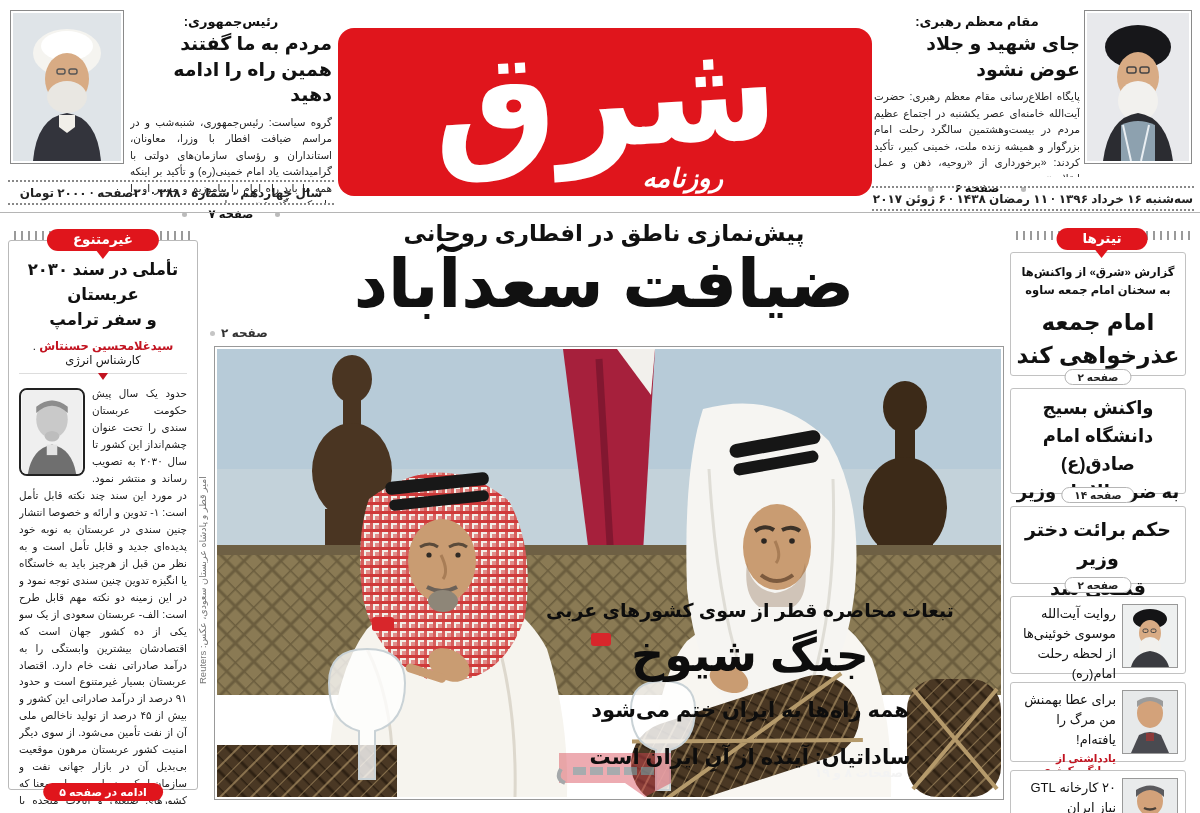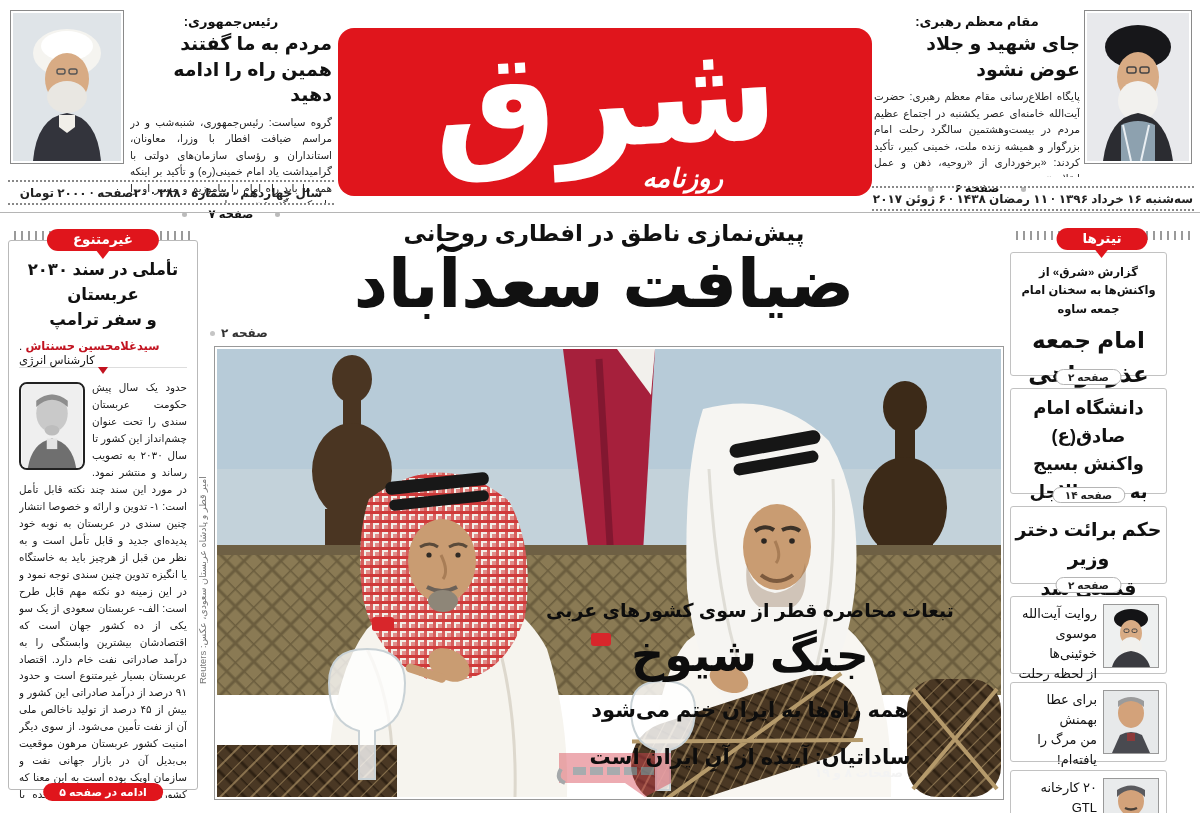--- a/index.html
+++ b/index.html
@@ -40,31 +40,31 @@
              border-radius:13px;padding:2px 26px 4px;display:inline-block;}
   .badge-red::after{content:"";position:absolute;left:50%;bottom:-8px;margin-left:-7px;
              border:7px solid transparent;border-top:9px solid #e0151c;border-bottom:0;}
   .pill{background:#fff;border:1px solid #b5b5b5;border-radius:10px;font-size:10.5px;font-weight:bold;
         padding:1px 12px;color:#222;}
   .pill-red{background:#e0151c;color:#fff;border:0;border-radius:11px;font-size:11px;font-weight:bold;padding:3px 16px;}
 
   
   .ed-frame{border:1px solid #b9b9b9;border-radius:3px;background:#fff;}
   .ed-title{font-size:16.5px;font-weight:bold;text-align:center;line-height:1.5;margin-top:16px;}
-  .ed-author{font-size:11.5px;text-align:left;margin-top:8px;padding-bottom:0;border-bottom:1px solid #ddd;position:relative;}
+  .ed-author{font-size:11.5px;text-align:center;margin-top:8px;padding-bottom:6px;border-bottom:1px solid #ddd;position:relative;}
   .ed-author .nm{color:#c21320;font-weight:bold;}
   .ed-author::after{content:"";position:absolute;left:50%;bottom:-7px;margin-left:-5px;
              border:5px solid transparent;border-top:7px solid #c21320;border-bottom:0;}
   .ed-body{font-size:10.4px;line-height:1.63;text-align:justify;direction:rtl;color:#1a1a1a;
            margin-top:12px;height:418px;overflow:hidden;}
   .ed-photo{float:left;width:62px;height:84px;border:2px solid #222;border-radius:8px;margin:2px 7px 2px 0;overflow:hidden;}
   .ed-photo svg{display:block;width:100%;height:100%;}
 
   
-  .hl-box{position:absolute;left:1010px;width:157px;border:1px solid #c2c2c2;border-radius:3px;background:#fff;box-sizing:border-box;}
+  .hl-box{position:absolute;left:1010px;width:176px;border:1px solid #c2c2c2;border-radius:3px;background:#fff;box-sizing:border-box;}
   .hl-kicker{font-size:11.5px;font-weight:bold;text-align:center;direction:rtl;line-height:1.6;margin-top:10px;padding:0 8px;}
   .hl-t-big{font-size:23px;font-weight:bold;text-align:center;direction:rtl;line-height:1.45;margin-top:6px;}
   .hl-t-med{font-size:19px;font-weight:bold;text-align:center;direction:rtl;line-height:1.55;margin-top:10px;}
   .hl-pill{position:absolute;left:50%;transform:translateX(-50%);bottom:-10px;white-space:nowrap;}
   .hl-item{display:flex;direction:rtl;gap:6px;padding:7px 7px 4px;}
   .hl-item .ph{width:54px;height:62px;border:1px solid #999;flex:0 0 auto;}
   .hl-item .ph svg{display:block;width:100%;height:100%;}
   .hl-item .tx{flex:1;text-align:right;}
   .hl-item .tt{font-size:13px;font-weight:normal;line-height:1.55;}
   .hl-item .sub{font-size:10.5px;font-weight:bold;color:#c21320;margin-top:2px;}
@@ -311,22 +311,22 @@
     <div class="hl-kicker">گزارش «شرق» از واکنش‌ها به سخنان امام جمعه ساوه</div>
     <div class="hl-t-big">
       <div>امام جمعه</div>
       <div>عذرخواهی کند</div>
     </div>
     <span class="pill hl-pill">صفحه ۲</span>
   </div>
 
   <div class="hl-box" style="top:388px;height:106px;">
     <div class="hl-t-med" style="margin-top:6px;font-size:18px;">
+      <div>واکنش بسیج</div>
       <div>دانشگاه امام صادق(ع)</div>
-      <div>واکنش بسیج</div>
       <div>به ضرب‌الاجل وزیر</div>
     </div>
     <span class="pill hl-pill">صفحه ۱۴</span>
   </div>
 
   <div class="hl-box" style="top:506px;height:78px;">
     <div class="hl-t-med" style="margin-top:8px;">
       <div>حکم برائت دختر وزیر</div>
       <div>قطعی شد</div>
     </div>

